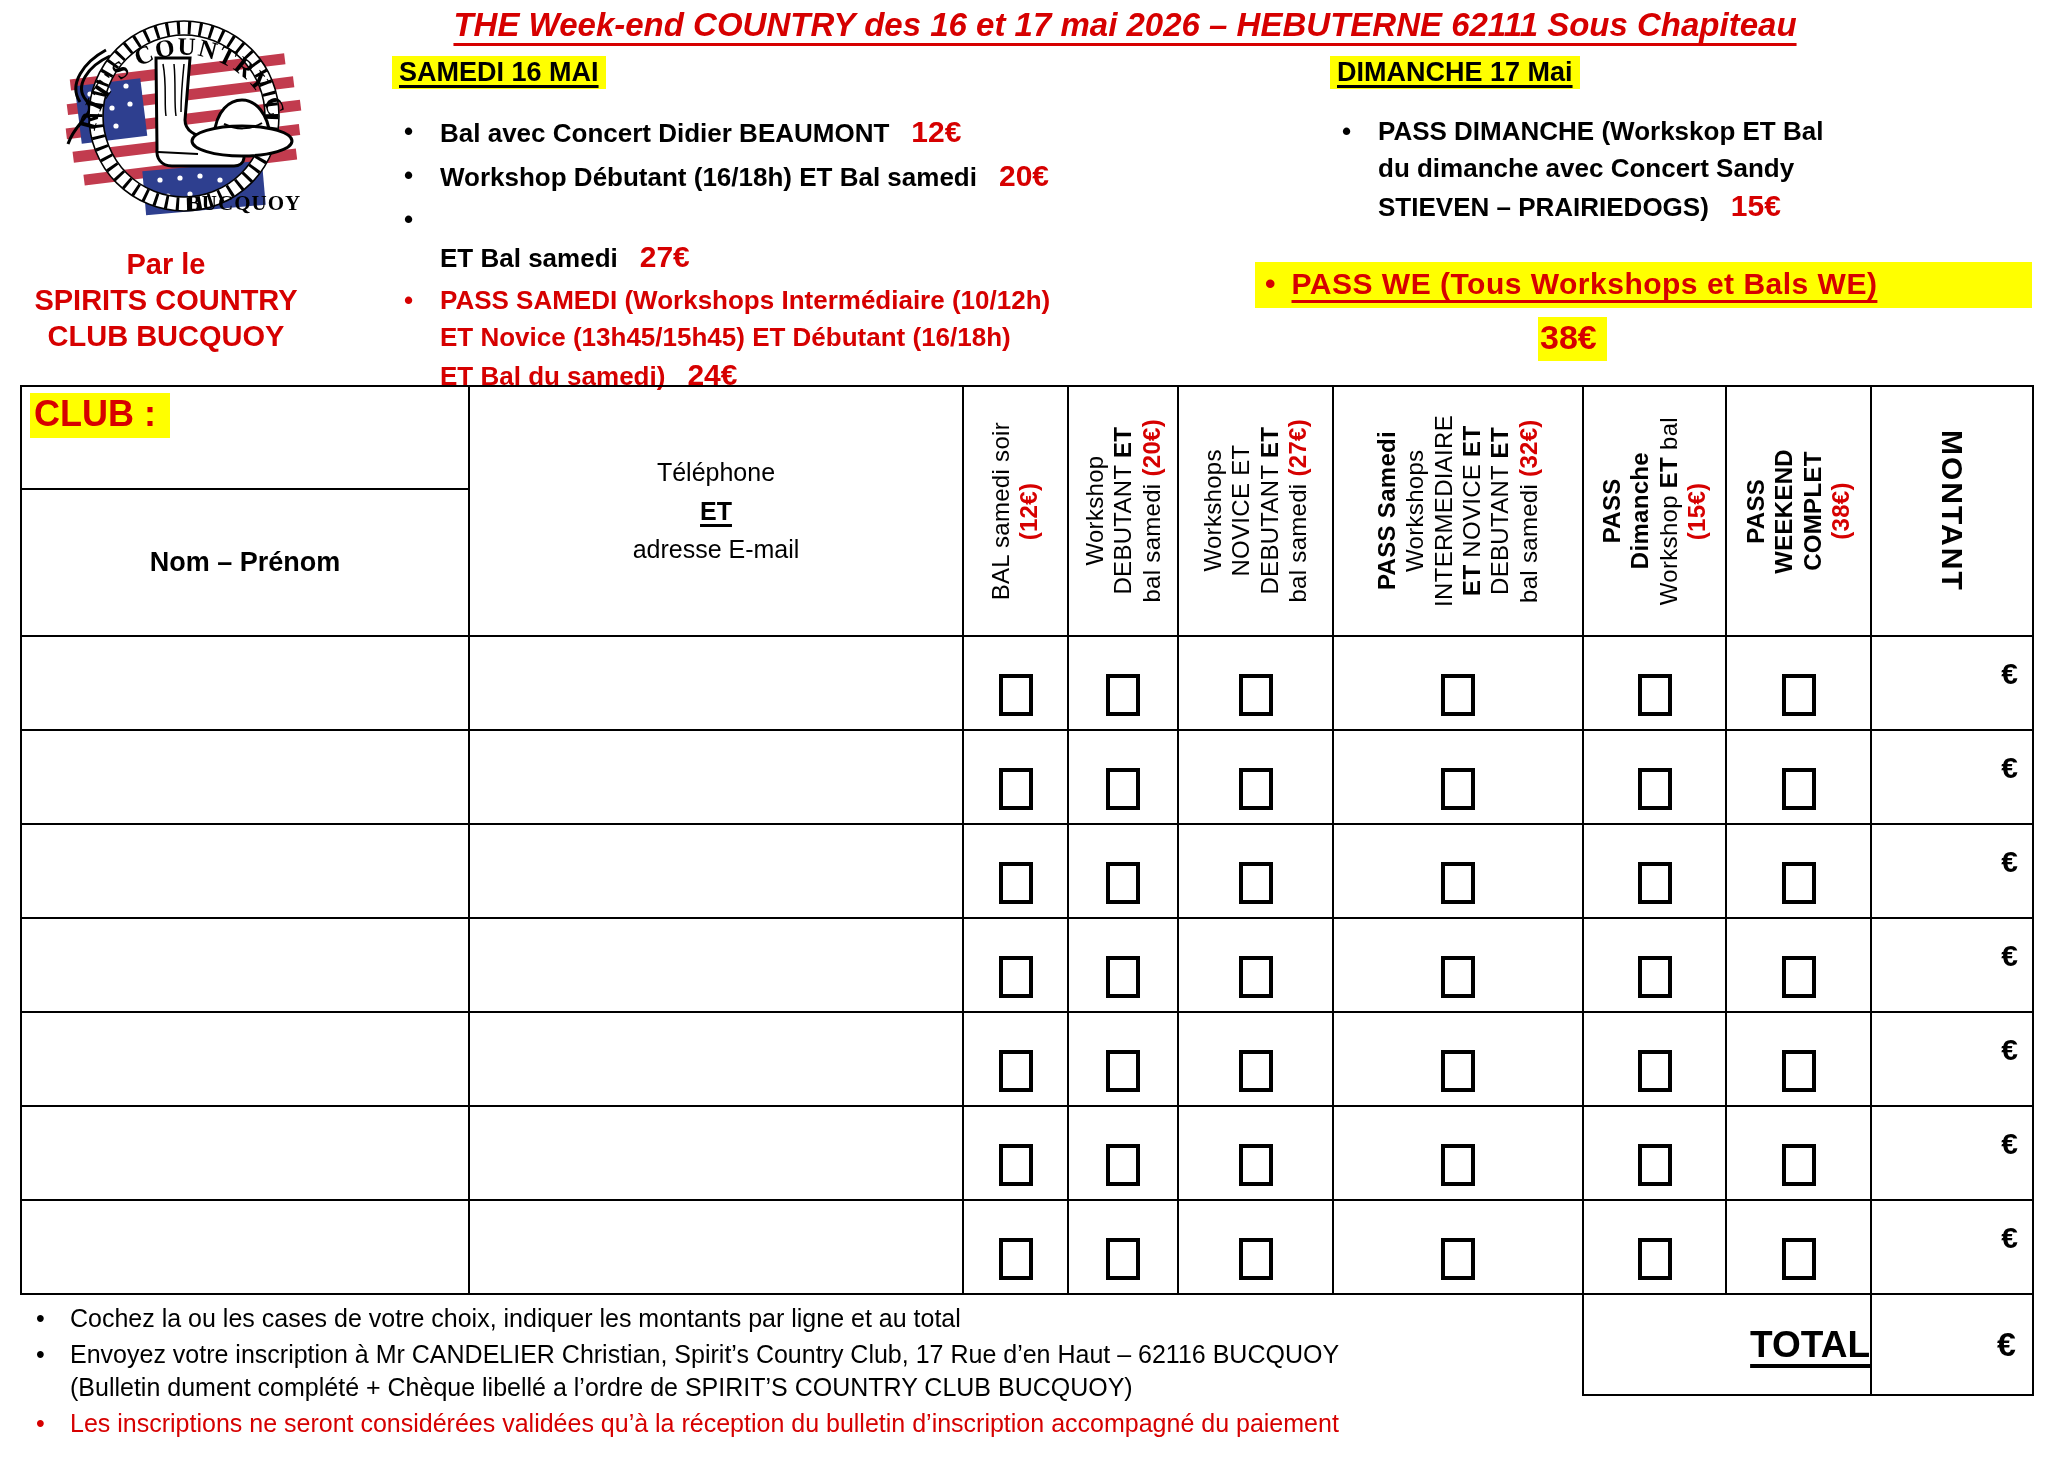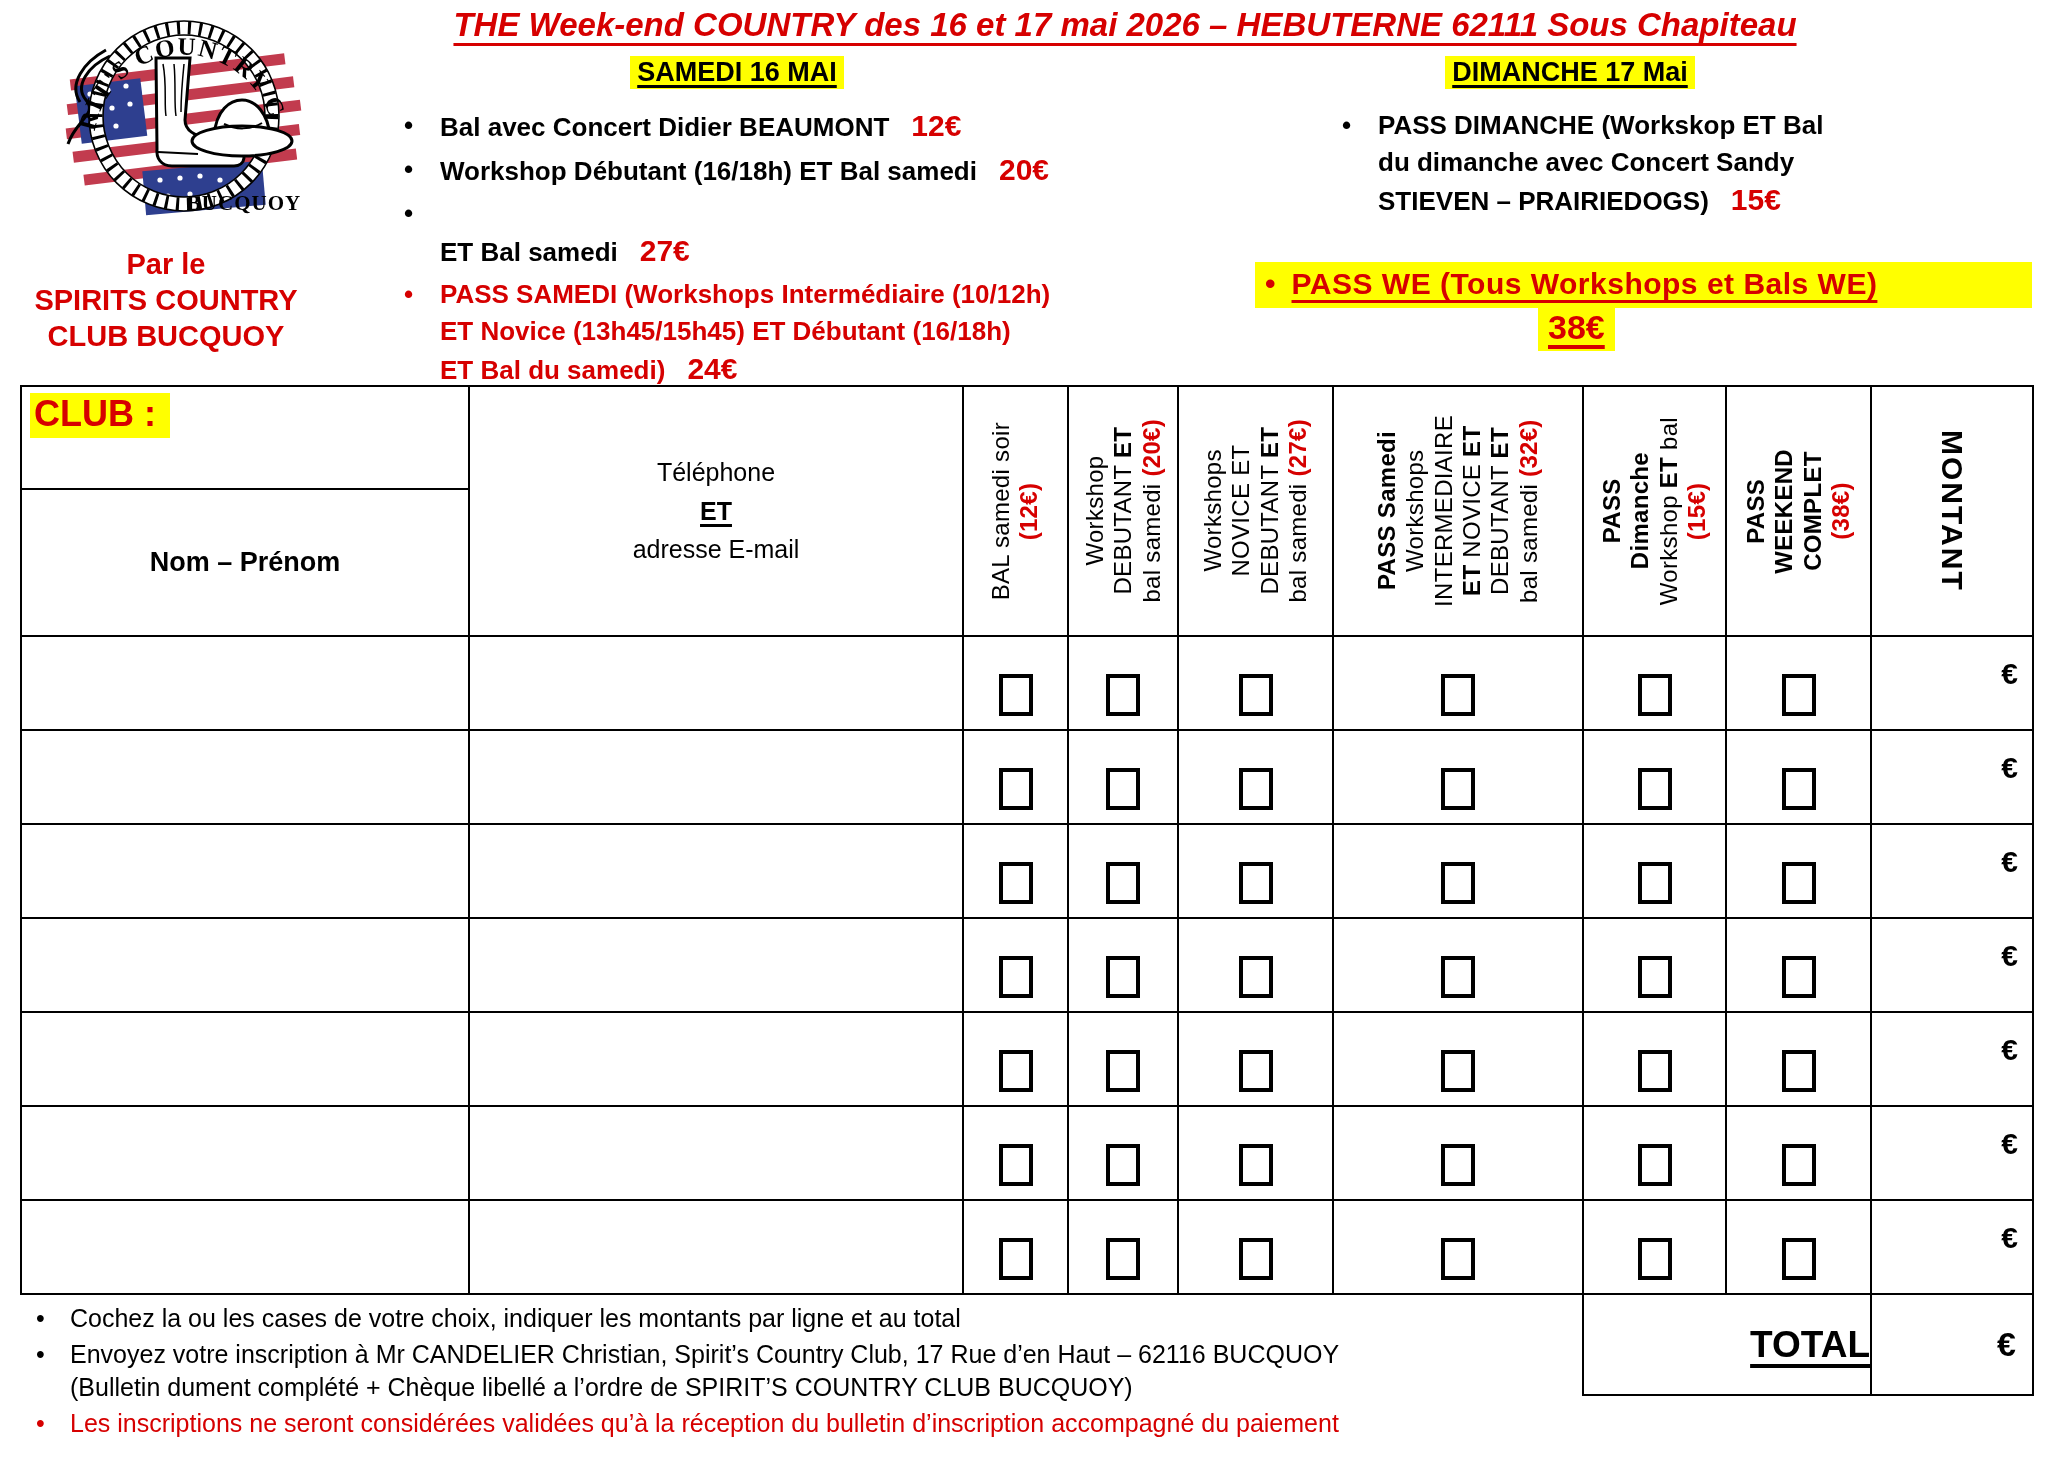--- a/index.html
+++ b/index.html
@@ -13,38 +13,38 @@
   .page-title{left:430px;top:6px;width:1390px;text-align:center;white-space:nowrap;
       font-size:33px;font-weight:bold;font-style:italic;color:var(--red);
       text-decoration:underline;text-decoration-thickness:3px;text-underline-offset:7px}
   .logo-box{left:48px;top:4px;width:272px;height:238px}
   .byline{left:16px;top:246px;width:300px;text-align:center;color:var(--red);
       font-weight:bold;font-size:29px;line-height:36px}
 
   .day-col{position:absolute}
   .sat-col{left:392px;top:56px;width:690px}
   .sun-col{left:1330px;top:56px;width:480px}
-  .sec-head{text-align:center;margin-bottom:18px}
+  .sec-head{margin-bottom:24px}
   .sec-head span{display:inline-block;background:var(--yellow);font-weight:bold;font-size:27px;
       padding:1px 7px;text-decoration:underline;text-decoration-thickness:2.5px;text-underline-offset:4px}
   ul.opts{list-style:none}
   li.opt{position:relative;padding-left:48px;font-weight:bold;font-size:26px;line-height:37px;margin-bottom:5px}
   li.opt .blt{position:absolute;left:12px;top:0}
   .txt{white-space:nowrap}
   .rd{color:var(--red)}
   .sg.b{font-weight:bold}
   .sg.u{text-decoration:underline;text-decoration-thickness:2.5px;text-underline-offset:4px}
   .price{color:var(--red);font-size:30px;margin-left:22px;white-space:nowrap;font-weight:bold}
 
   .passwe{left:1255px;top:262px;width:777px;background:var(--yellow);padding:5px 6px 7px 10px;
       font-weight:bold;font-size:30px;color:var(--red);white-space:nowrap}
   .passwe .blt{margin-right:16px}
   .pw-text{text-decoration:underline;text-decoration-thickness:3px;text-underline-offset:6px;letter-spacing:.5px}
-  .p38{left:1538px;top:307px;background:var(--yellow);color:var(--red);font-weight:bold;font-size:34px;
-      padding:1px 10px 4px 10px;text-decoration:underline;text-decoration-thickness:3.5px;text-underline-offset:6px}
+  .p38{left:1538px;top:317px;background:var(--yellow);color:var(--red);font-weight:bold;font-size:34px;
+      padding:1px 10px 4px 2px;text-decoration-thickness:3.5px;text-underline-offset:6px}
 
   
   table.grid{position:absolute;left:20px;top:385px;border-collapse:collapse;table-layout:fixed}
   .grid td{border:2px solid #000;vertical-align:middle}
   td.club-cell{vertical-align:top;padding:6px 8px;height:103px}
   .club-chip{display:inline-block;background:var(--yellow);color:var(--red);
       font-weight:bold;font-size:36px;padding:0 14px 3px 4px}
   td.nom-cell{text-align:center;font-weight:bold;font-size:27px;height:147px}
   td.tel-cell{text-align:center;font-size:25px;line-height:1.55}
   td.vh{text-align:center;padding:8px 2px}

